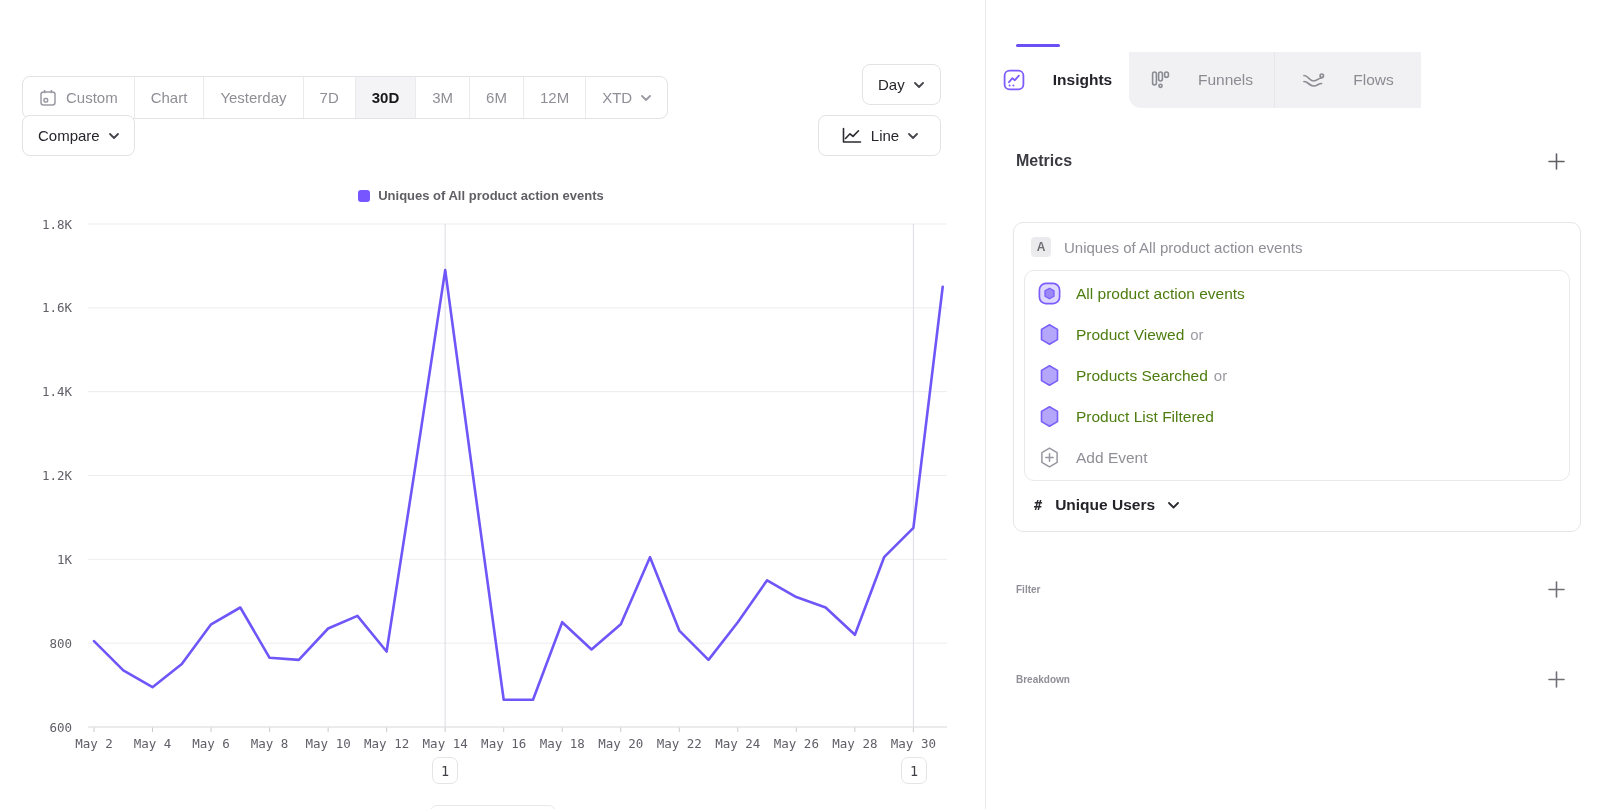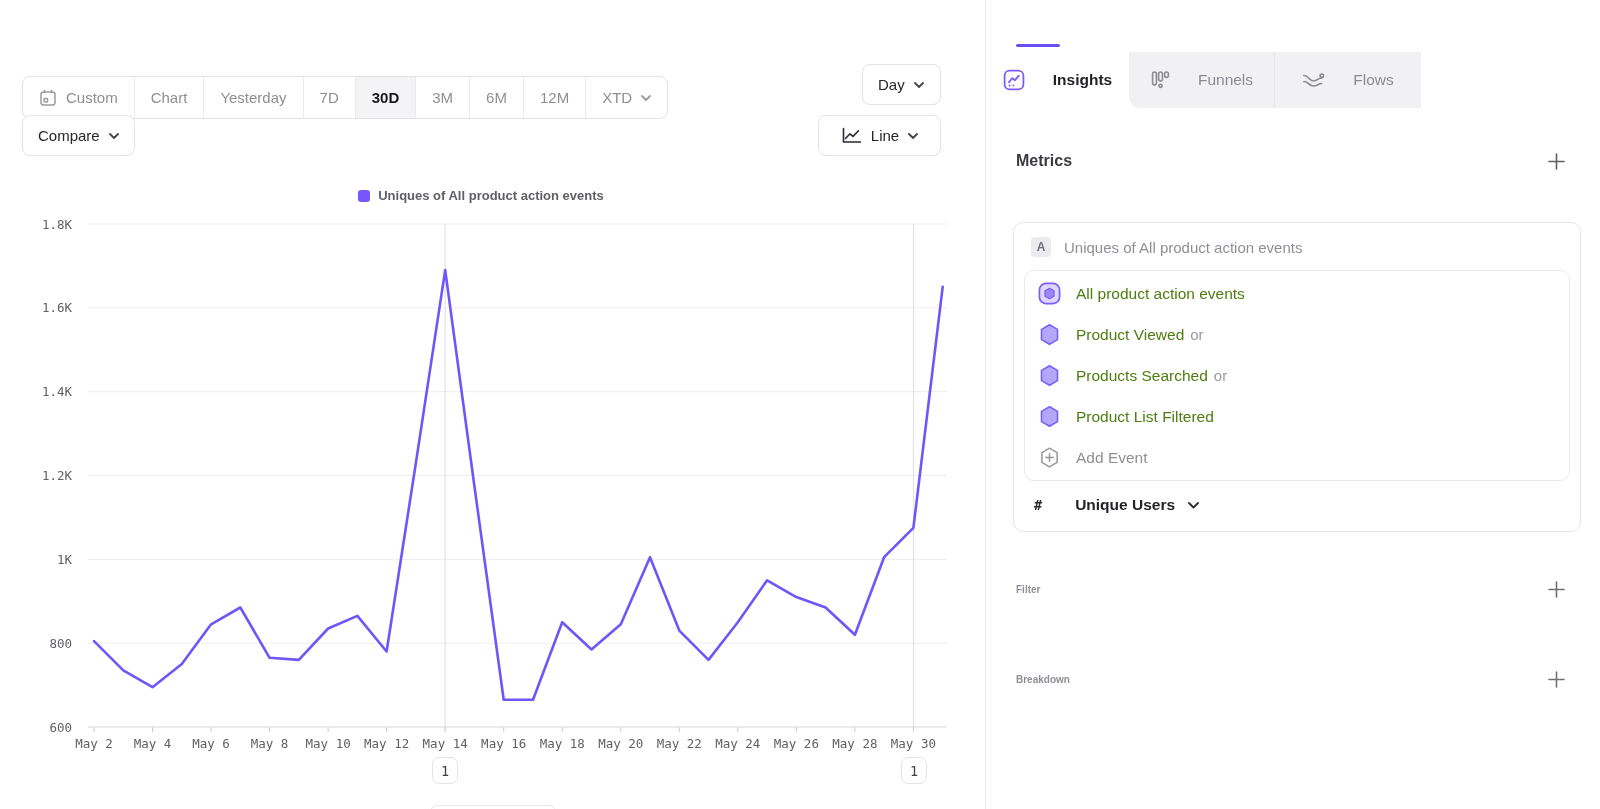--- a/index.html
+++ b/index.html
@@ -54,21 +54,21 @@
            font-weight:700;display:flex;align-items:center;justify-content:center;}
   .head-label{font-size:15px;color:#8f8f97;}
   .events-card{margin:0 10px;border:1px solid #e9e9ec;border-radius:10px;padding:2px 0;}
   .ev-row{display:flex;align-items:center;gap:15px;height:41px;padding:0 13px;cursor:pointer;}
   .ev-text{display:flex;align-items:baseline;gap:6px;}
   .ev-name{font-size:15.5px;font-weight:500;color:#4d7c0f;}
   .ev-or{font-size:15px;color:#9a9aa2;}
   .add-label{font-size:15.5px;font-weight:500;color:#8f8f97;}
   .agg-row{display:flex;align-items:center;gap:13px;padding:15px 20px 17px;cursor:pointer;}
   .hash{font-family:"DejaVu Sans Mono",monospace;font-size:13.5px;font-weight:700;color:#2b2b31;}
-  .agg-label{font-size:15.5px;font-weight:600;color:#232329;margin-left:20px;}
+  .agg-label{font-size:15.5px;font-weight:600;color:#232329;}
   svg{display:block;}
 </style>
 </head>
 <body>
 
 <div class="page">
 
   <svg id="chart" viewBox="0 0 985 809">
       <line x1="88" x2="947" y1="727" y2="727" stroke="#d7d7dc" stroke-width="1"></line>
       <text x="72" y="731.5" text-anchor="end" class="tick">600</text>

